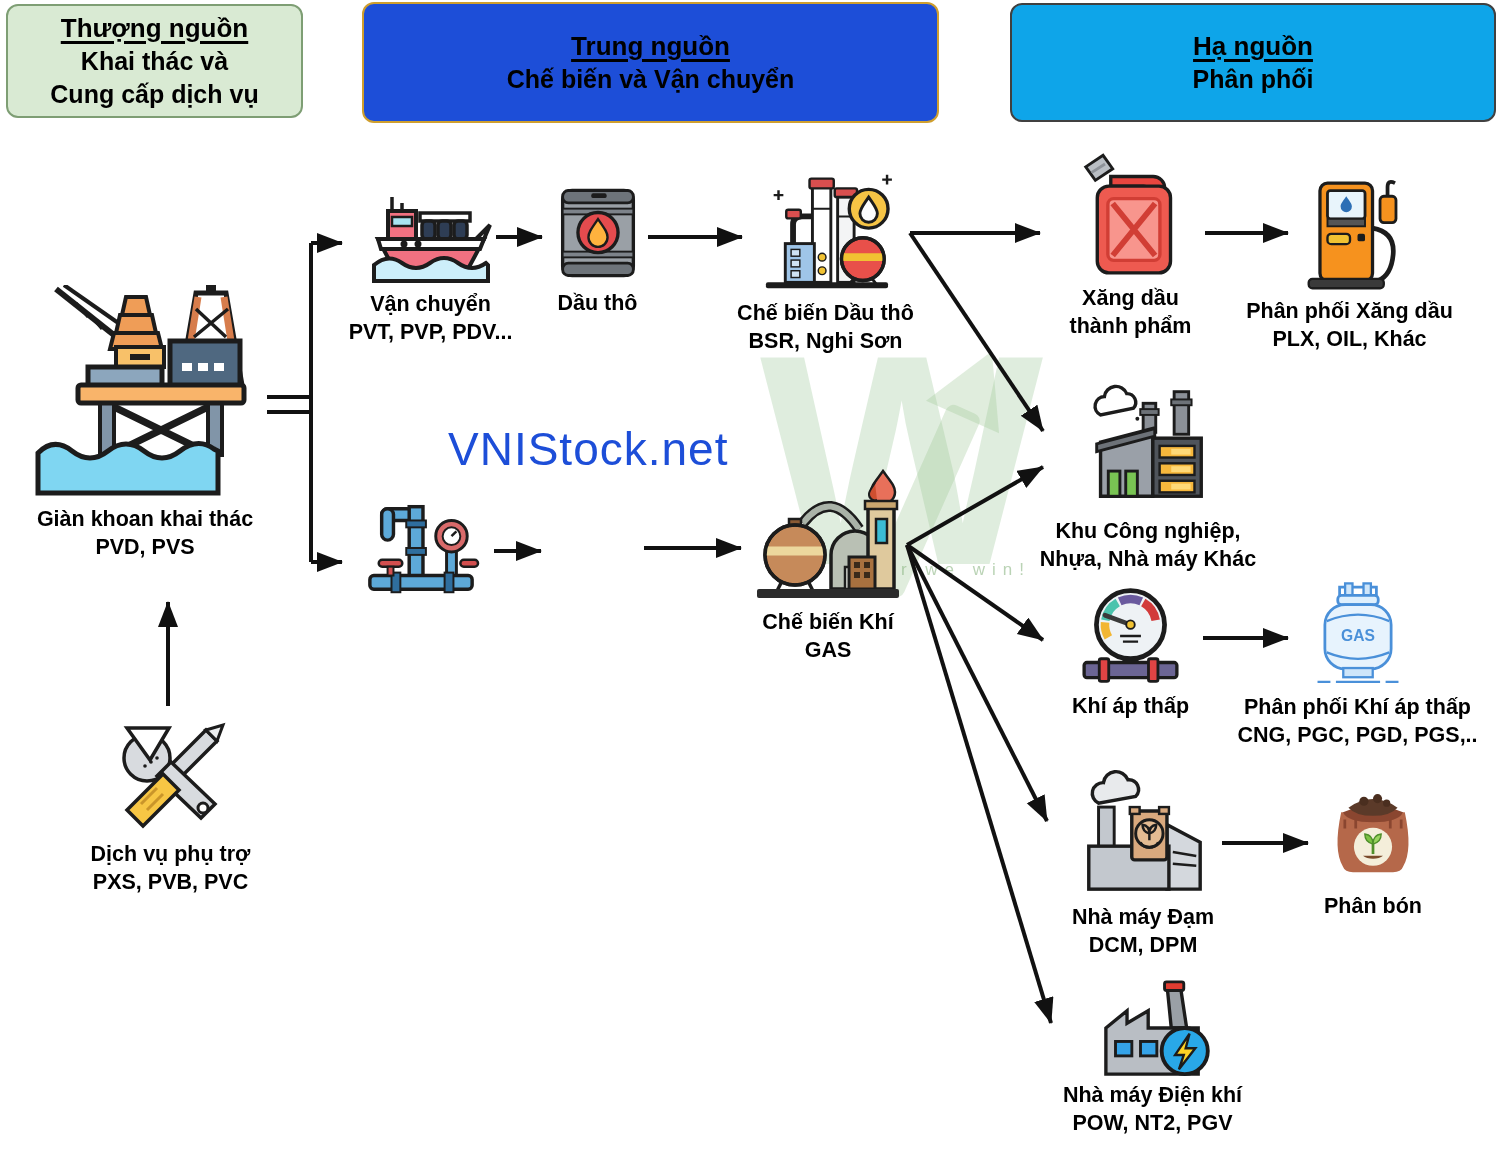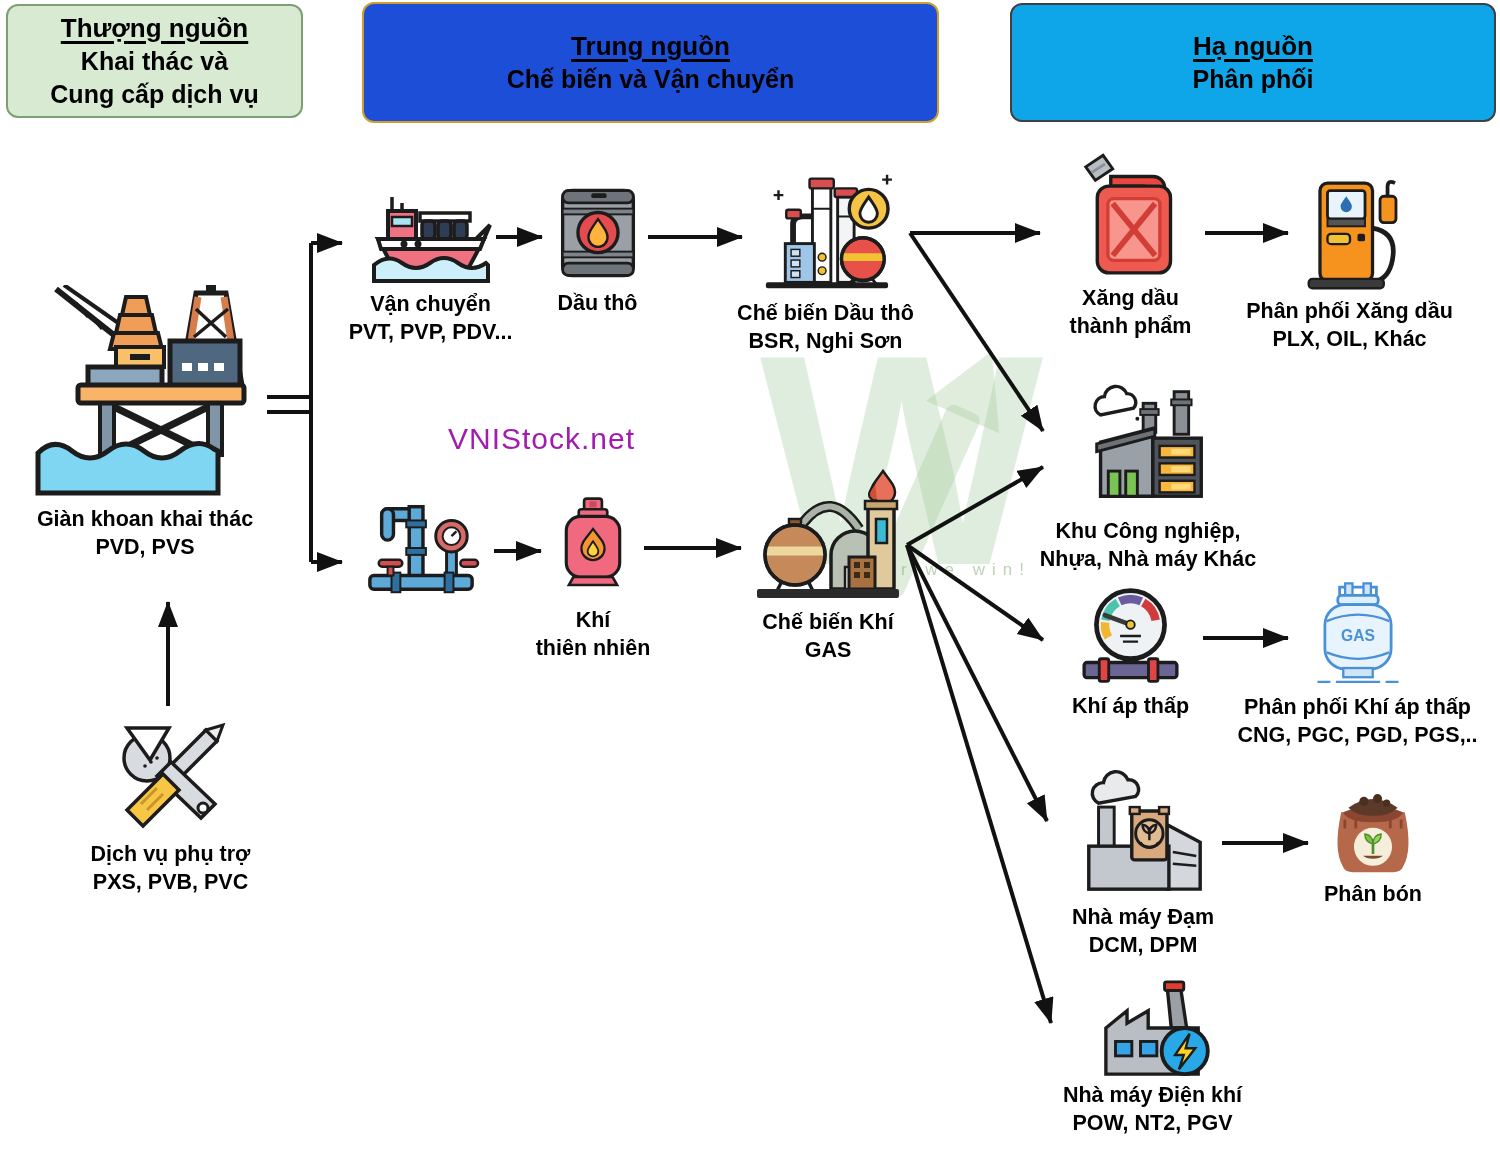--- a/index.html
+++ b/index.html
@@ -2,21 +2,21 @@
 <html><head>
 <meta charset="utf-8">
 <style>
   html,body{margin:0;padding:0;background:#ffffff;}
   #stage{
     position:relative;width:1500px;height:1153px;overflow:hidden;background:#ffffff;
     font-family:"Liberation Sans","DejaVu Sans",sans-serif;color:#000;
   }
   
   .wm{position:absolute;z-index:0;pointer-events:none;}
-  .wm-site{left:448px;top:422px;font-size:30px;letter-spacing:1px;color:#a21caf;font-weight:500;}
+  .wm-site{left:448px;top:422px;font-size:46px;letter-spacing:1px;color:#1d4ed8;font-weight:500;}
   .wm-w{left:760px;top:310px;font-size:300px;font-weight:700;color:rgba(150,195,145,0.30);line-height:1;}
   .wm-slogan{left:868px;top:560px;font-size:17px;letter-spacing:7px;color:rgba(130,175,120,0.55);font-weight:500;}
   svg.wm-arrow{left:0;top:0;}
   
   svg.arrows{position:absolute;left:0;top:0;z-index:1;}
   .arrow{stroke:#111;stroke-width:4;fill:none;}
   
   .hdr{position:absolute;z-index:3;display:flex;flex-direction:column;justify-content:center;
        align-items:center;font-weight:700;text-align:center;border-radius:12px;line-height:1.32;}
   .hdr .t{font-size:26px;text-decoration:underline;text-underline-offset:4px;text-decoration-thickness:2.5px;}
@@ -252,35 +252,20 @@
       <path d="M91,38 l5,-5" stroke="#1c1c1c" stroke-width="2.5"></path>
       <rect x="8" y="78" width="104" height="14" rx="4" fill="#5da9d8" stroke="#1c1c1c" stroke-width="3.5"></rect>
       <rect x="30" y="75" width="9" height="20" fill="#2f6e9e" stroke="#1c1c1c" stroke-width="2"></rect>
       <rect x="84" y="75" width="9" height="20" fill="#2f6e9e" stroke="#1c1c1c" stroke-width="2"></rect>
       <rect x="17" y="62" width="24" height="7" rx="3.5" fill="#d34f4f" stroke="#1c1c1c" stroke-width="2.5"></rect>
       <rect x="26" y="69" width="6" height="9" fill="#d34f4f" stroke="#1c1c1c" stroke-width="2"></rect>
       <rect x="100" y="62" width="18" height="7" rx="3.5" fill="#d34f4f" stroke="#1c1c1c" stroke-width="2.5"></rect>
     </svg>
   </div>
 
-  <div class="node" style="left:523px;top:495px;width:140px;gap:14px;">
-    <svg width="76" height="98" viewBox="0 0 80 110">
-      <rect x="30" y="4" width="20" height="13" rx="3" fill="#f0697f" stroke="#1c1c1c" stroke-width="3"></rect>
-      <rect x="36" y="7" width="8" height="7" fill="#c94b60"></rect>
-      <rect x="24" y="16" width="32" height="9" rx="3" fill="#f0697f" stroke="#1c1c1c" stroke-width="3"></rect>
-      <rect x="10" y="24" width="60" height="68" rx="16" fill="#f0697f" stroke="#1c1c1c" stroke-width="3.5"></rect>
-      <path d="M18,92 h44 l5,9 h-54 z" fill="#f0697f" stroke="#1c1c1c" stroke-width="3"></path>
-      <path d="M40,38 c-8,11 -13,15 -13,22 a13,13 0 0 0 26,0 c0,-7 -5,-11 -13,-22 z" fill="#f59433" stroke="#1c1c1c" stroke-width="2.5"></path>
-      <path d="M40,52 c-4,6 -6,8 -6,11 a6,6 0 0 0 12,0 c0,-3 -2,-5 -6,-11 z" fill="#ffd23f" stroke="#1c1c1c" stroke-width="2"></path>
-    </svg>
-    <div class="lbl">
-      <div>Khí</div>
-      <div>thiên nhiên</div>
-    </div>
-  </div>
 
   <div class="node" style="left:748px;top:465px;width:160px;gap:4px;">
     <svg width="150" height="140" viewBox="0 0 150 140">
       <path d="M130,6 c-8,11 -12,15 -12,21 a12,12 0 0 0 24,0 c0,-6 -4,-10 -12,-21 z" fill="#e8705a" stroke="#1c1c1c" stroke-width="2.5"></path>
       <path d="M122,18 c-4,6 -6,8 -6,11 a6,6 0 0 0 8,6" fill="#cf4f30" stroke="#1c1c1c" stroke-width="2"></path>
       <path d="M50,58 q28,-36 56,6" fill="none" stroke="#1c1c1c" stroke-width="11"></path>
       <path d="M50,58 q28,-36 56,6" fill="none" stroke="#aab3a8" stroke-width="6"></path>
       <path d="M78,124 v-34 a24,24 0 0 1 48,0 v34 z" fill="#b9c0b4" stroke="#1c1c1c" stroke-width="3.5"></path>
       <rect x="92" y="102" width="20" height="22" fill="#eef0ea" stroke="#1c1c1c" stroke-width="2.5"></rect>
       <rect x="115" y="42" width="26" height="82" fill="#dfc99d" stroke="#1c1c1c" stroke-width="3.5"></rect>
@@ -383,21 +368,21 @@
       <rect x="86" y="40" width="10" height="7" fill="#d9a97e" stroke="#1c1c1c" stroke-width="2.5"></rect>
       <circle cx="76" cy="67" r="14" fill="#e3bb92" stroke="#1c1c1c" stroke-width="3"></circle>
       <path d="M76,74 v-7 M76,67 q-7,-2 -7,-9 q7,1 7,9 q0,-8 7,-9 q0,7 -7,9 M67,76 a10,10 0 0 0 18,0" fill="none" stroke="#1c1c1c" stroke-width="2.5"></path>
     </svg>
     <div class="lbl">
       <div>Nhà máy Đạm</div>
       <div>DCM, DPM</div>
     </div>
   </div>
 
-  <div class="node" style="left:1298px;top:778px;width:150px;gap:0;">
+  <div class="node" style="left:1298px;top:778px;width:150px;gap:12px;">
     <svg width="100" height="103" viewBox="0 0 110 110">
       <path d="M20,36 q-9,42 2,60 q2,6 11,6 h44 q9,0 11,-6 q11,-18 2,-60 z" fill="#b5684a"></path>
       <path d="M24,44 v10 M36,42 v12 M74,42 v12 M86,44 v10" stroke="#8a4630" stroke-width="3"></path>
       <path d="M22,36 q33,-15 66,0 q-5,11 -33,11 q-28,0 -33,-11 z" fill="#8a4630"></path>
       <path d="M28,31 q27,-19 54,0 q-8,9 -27,9 q-19,0 -27,-9 z" fill="#5b3a29"></path>
       <circle cx="45" cy="24" r="5" fill="#4a2e1f"></circle>
         <circle cx="60" cy="21" r="5" fill="#4a2e1f"></circle>
         <circle cx="70" cy="26" r="4" fill="#4a2e1f"></circle>
       <circle cx="55" cy="74" r="21" fill="#f4eeda"></circle>
       <path d="M44,84 a13,7 0 0 0 22,0 z" fill="#7a4a2a"></path>

